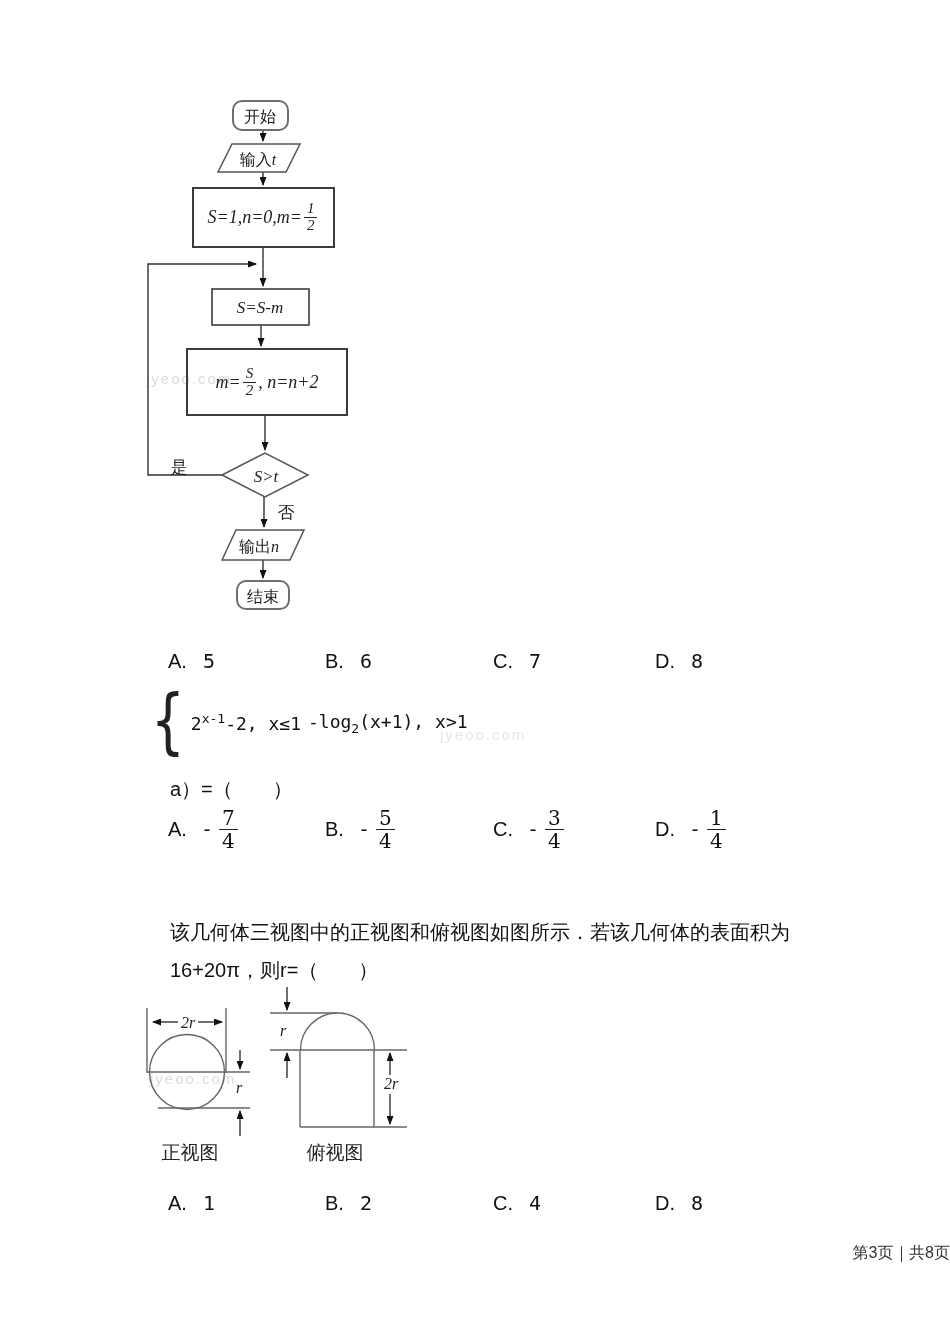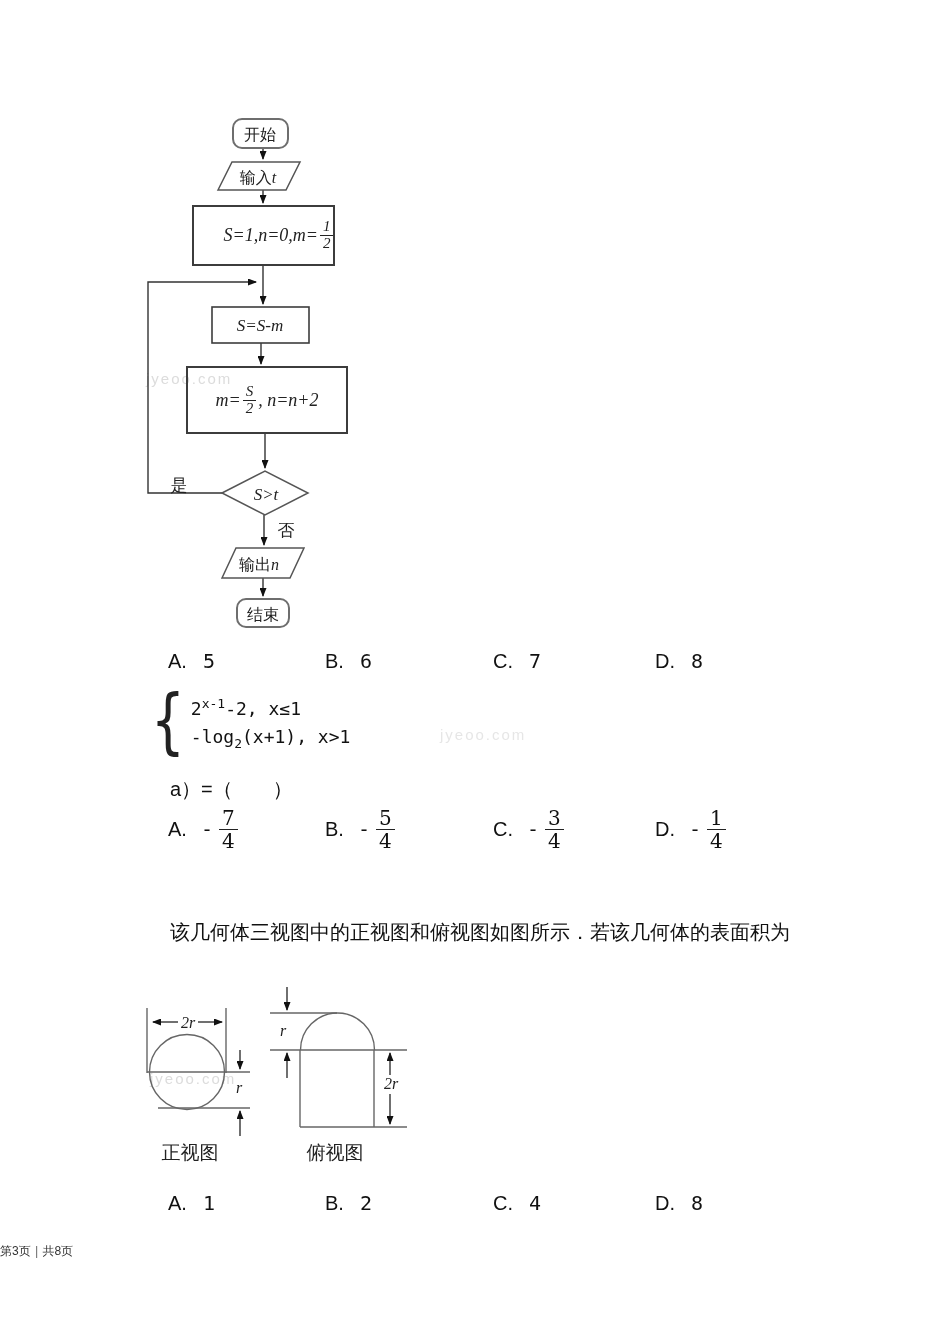--- a/index.html
+++ b/index.html
@@ -3,21 +3,21 @@
 <meta charset="utf-8">
 <style>
   html,body{margin:0;padding:0;background:#fff;}
   .page{position:relative;width:950px;height:1344px;background:#ffffff;overflow:hidden;
         font-family:"Liberation Sans",sans-serif;color:#1a1a1a;}
   .abs{position:absolute;}
   
   .wm{position:absolute;color:#dcdcdc;font-size:15px;letter-spacing:2px;
       font-family:"Liberation Sans",sans-serif;user-select:none;}
   
-  .fc{position:absolute;left:140px;top:110px;width:280px;height:535px;}
+  .fc{position:absolute;left:140px;top:92px;width:280px;height:535px;}
   .fc svg{position:absolute;left:0;top:0;}
   .fc-cjk{font-family:"Liberation Sans",sans-serif;font-size:16px;fill:#222;}
   .fc-math{font-family:"Liberation Serif",serif;font-style:italic;font-size:17px;fill:#222;}
   .it{font-style:italic;font-family:"Liberation Serif",serif;}
   .fc-overlay{position:absolute;display:flex;align-items:center;justify-content:center;
       font-family:"Liberation Serif",serif;font-style:italic;font-size:18px;color:#222;}
   .frac{display:inline-block;vertical-align:middle;text-align:center;line-height:1.05;}
   .frac .num{display:block;border-bottom:1.5px solid #222;padding:0 3px;}
   .frac .den{display:block;padding:0 3px;}
   .fc-overlay .frac{font-size:15px;margin:0 2px;}
@@ -28,28 +28,28 @@
   .opt{position:absolute;font-size:20px;color:#111;display:flex;align-items:center;}
   .opt .lab{font-family:"Liberation Sans",sans-serif;}
   .opt .val{font-family:"DejaVu Sans Mono",monospace;margin-left:16px;}
   .opt .sign{font-family:"DejaVu Sans Mono",monospace;margin:0 6px 0 14px;}
   .opt .frac{font-family:"DejaVu Serif",serif;font-size:20px;line-height:1.1;}
   
   .q10{position:absolute;left:143px;top:678px;height:90px;display:flex;align-items:center;
        font-size:20px;color:#111;white-space:nowrap;}
   .brace{font-family:"DejaVu Sans",sans-serif;font-size:72px;font-weight:400;color:#222;
          transform:scaleX(.75);line-height:72px;margin:0 0 6px 2px;}
-  .stack{display:flex;flex-direction:column;gap:7px;font-family:"DejaVu Sans Mono",monospace;
+  .stack{display:flex;flex-direction:row;gap:7px;font-family:"DejaVu Sans Mono",monospace;
          font-size:18px;}
   .stack sup{font-size:13px;}
   .stack sub{font-size:13px;}
   .fig-cjk{font-family:"Liberation Sans",sans-serif;font-size:19px;fill:#222;}
   .fig-math{font-family:"Liberation Serif",serif;font-style:italic;font-size:16px;fill:#222;}
-  .footer{position:absolute;left:0;top:1243px;width:950px;text-align:left;
-          font-size:12px;color:#333;}
+  .footer{position:absolute;left:0;top:1243px;width:950px;text-align:right;
+          font-size:16px;color:#333;}
 </style>
 </head>
 <body>
 
 <div class="page">
 
   <div class="wm" style="left:146px;top:370px;">jyeoo.com</div>
   <div class="wm" style="left:150px;top:1070px;">jyeoo.com</div>
   <div class="wm" style="left:440px;top:726px;opacity:.7;">jyeoo.com</div>
 
@@ -86,21 +86,21 @@
       <text x="120" y="30" text-anchor="middle" class="fc-cjk">开始</text>
       <text x="118" y="73" text-anchor="middle" class="fc-cjk"><tspan>输入</tspan><tspan class="it" font-style="italic">t</tspan></text>
       <text x="120" y="221" text-anchor="middle" class="fc-math">S=S-m</text>
       <text x="126" y="390" text-anchor="middle" class="fc-math">S&gt;t</text>
       <text x="39" y="381" text-anchor="middle" class="fc-cjk" style="font-size:17px">是</text>
       <text x="146" y="426" text-anchor="middle" class="fc-cjk" style="font-size:17px">否</text>
       <text x="119" y="460" text-anchor="middle" class="fc-cjk"><tspan>输出</tspan><tspan class="it" font-style="italic">n</tspan></text>
       <text x="123" y="510" text-anchor="middle" class="fc-cjk">结束</text>
     </svg>
 
-    <div class="fc-overlay" style="left:53px;top:96px;width:141px;height:59px;margin-left:16px;">
+    <div class="fc-overlay" style="left:53px;top:96px;width:141px;height:59px;">
       <span>S=1,n=0,m=</span>
         <span class="frac">
           <span class="num">1</span>
           <span class="den">2</span>
         </span>
     </div>
     <div class="fc-overlay" style="left:47px;top:257px;width:160px;height:66px;">
       <span>m=</span>
         <span class="frac">
           <span class="num">S</span>
@@ -167,20 +167,21 @@
         <span class="lab">D.</span>
         <span class="sign">-</span>
         <span class="frac">
           <span class="num">1</span>
           <span class="den">4</span>
         </span>
       </div>
   </div>
 
   <div class="qtext" style="left:170px;top:919px;">该几何体三视图中的正视图和俯视图如图所示．若该几何体的表面积为</div>
+  <div class="qtext" style="left:170px;top:957px;">16+20π，则r=（　　）</div>
 
   <svg class="abs" style="left:140px;top:978px;" width="280" height="195" viewBox="0 0 280 195">
     <defs>
       <marker id="ah2" markerWidth="9" markerHeight="7" refX="8" refY="3.5" orient="auto" markerUnits="userSpaceOnUse">
         <path d="M0,0 L9,3.5 L0,7 z" fill="#111"></path>
       </marker>
     </defs>
 
     <g stroke="#666" stroke-width="1.4" fill="none">
       <line x1="7" y1="30" x2="7" y2="95"></line>

